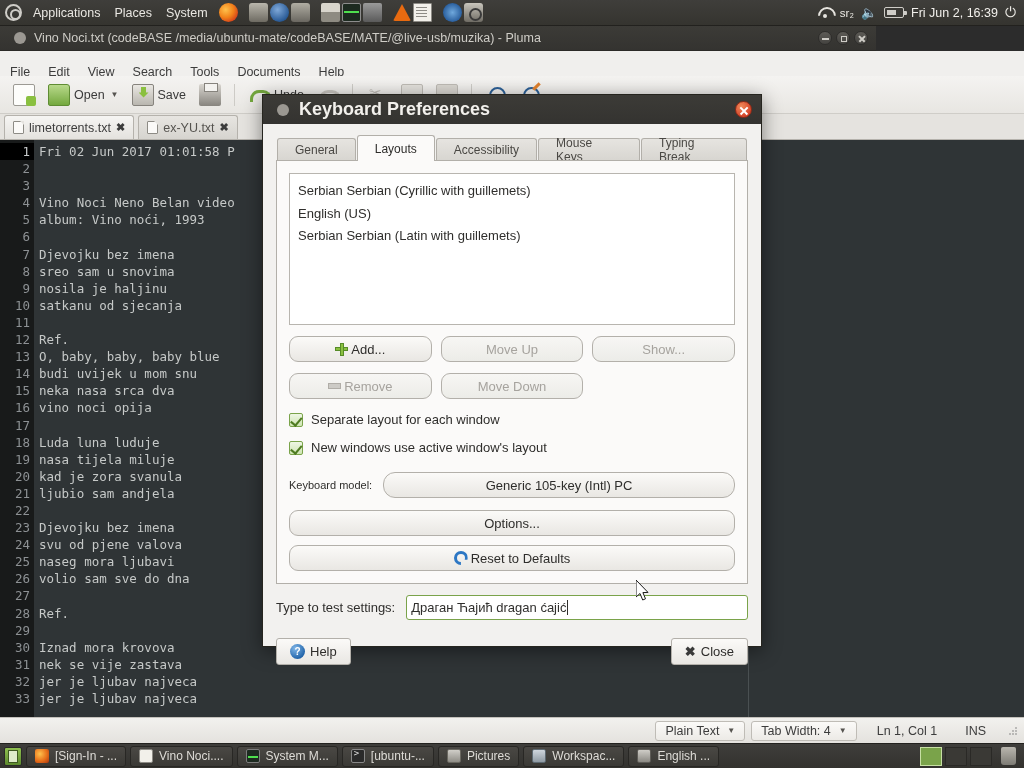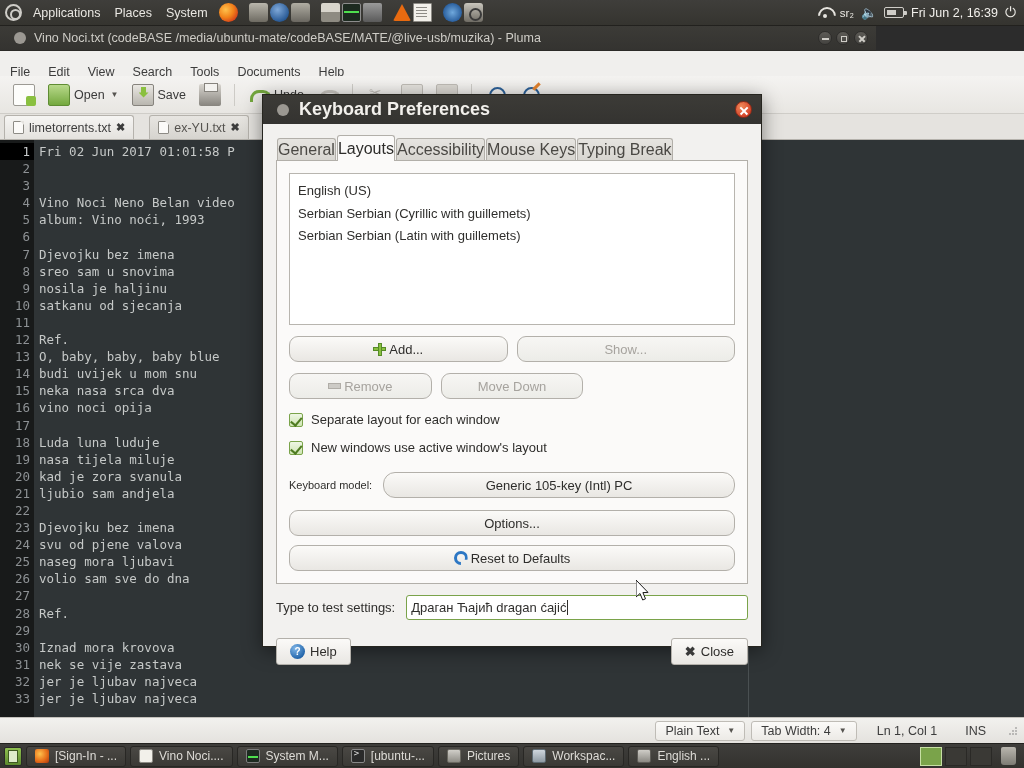--- a/index.html
+++ b/index.html
@@ -148,21 +148,21 @@
   
   .pluma-tabs{
     position:absolute; left:0; top:114px; width:1024px; height:26px;
     background:#e5e3df; display:flex; align-items:flex-end; padding-left:4px;
     border-bottom:1px solid #b5b2ac;
   }
   .ptab{
     display:flex;align-items:center;gap:5px;height:24px;padding:0 8px;
     background:linear-gradient(#f6f5f3,#e4e2de);
     border:1px solid #b5b2ac;border-bottom:none;border-radius:3px 3px 0 0;
-    font-size:12.5px;color:#3c3c3c; margin-right:15px;
+    font-size:12.5px;color:#3c3c3c; margin-right:4px;
   }
   .ptab.inactive{ background:linear-gradient(#e7e5e1,#d6d4cf); color:#55534f; }
   .ptab-doc{width:11px;height:13px;background:#fbfaf8;border:1px solid #8d8b85;border-radius:1px;position:relative;flex:none;}
   .ptab-doc::after{content:"";position:absolute;right:-1px;top:-1px;border-left:4px solid transparent;border-top:4px solid #e5e3df;}
   .ptab-close{font-size:11px;color:#3c3c3c;font-weight:bold;}
 
   
   .editor{
     position:absolute; left:0; top:140px; width:1024px; height:577px;
     background:#2f3436; display:flex; overflow:hidden;
@@ -262,22 +262,22 @@
     border:1px solid #8d2b18; position:relative; flex:none;
   }
   .dlg-close i{position:absolute;left:3px;top:7.5px;width:10px;height:1.6px;background:#fff;}
   .dlg-close i:first-child{transform:rotate(45deg);}
   .dlg-close i:last-child{transform:rotate(-45deg);}
 
   .dlg-body{ padding:11px 13px 0 13px; flex:1; display:flex; flex-direction:column;}
 
   .tabstrip{ display:flex; align-items:flex-end; height:26px; padding-left:1px; }
   .dtab{
-    height:23px; padding:0 0; display:flex;align-items:center;
-    font-size:16px; color:#4a4844;
+    height:23px; padding:0 17px; display:flex;align-items:center;
+    font-size:12px; color:#4a4844;
     background:linear-gradient(#e6e4e0,#d7d5d0);
     border:1px solid #b2afa9; border-bottom:none; border-radius:3px 3px 0 0;
     margin-right:1px;
   }
   .dtab.active{
     height:26px; background:#fbfaf9; color:#2e2d2b;
     border-color:#b2afa9; position:relative; z-index:3;
   }
   .tabpage{
     background:#fbfaf9; border:1px solid #b2afa9; margin-top:-1px;
@@ -541,30 +541,31 @@
       <div class="tabstrip">
         <div class="dtab">General</div>
         <div class="dtab active">Layouts</div>
         <div class="dtab">Accessibility</div>
         <div class="dtab">Mouse Keys</div>
         <div class="dtab">Typing Break</div>
       </div>
 
       <div class="tabpage">
         <div class="layout-list">
+          <div>Serbian Serbian (Cyrillic with guillemets)</div>
           <div>English (US)</div>
-          <div>Serbian Serbian (Cyrillic with guillemets)</div>
           <div>Serbian Serbian (Latin with guillemets)</div>
         </div>
 
         <div class="btn-row">
           <div class="gbtn">
             <span class="plus-ico"></span>
             <span>Add...</span>
           </div>
+          <div class="gbtn disabled">Move Up</div>
           <div class="gbtn disabled">Show...</div>
         </div>
 
         <div class="btn-row">
           <div class="gbtn disabled">
             <span class="minus-ico"></span>
             <span>Remove</span>
           </div>
           <div class="gbtn disabled">Move Down</div>
           <div class="gbtn" style="visibility:hidden"></div>

